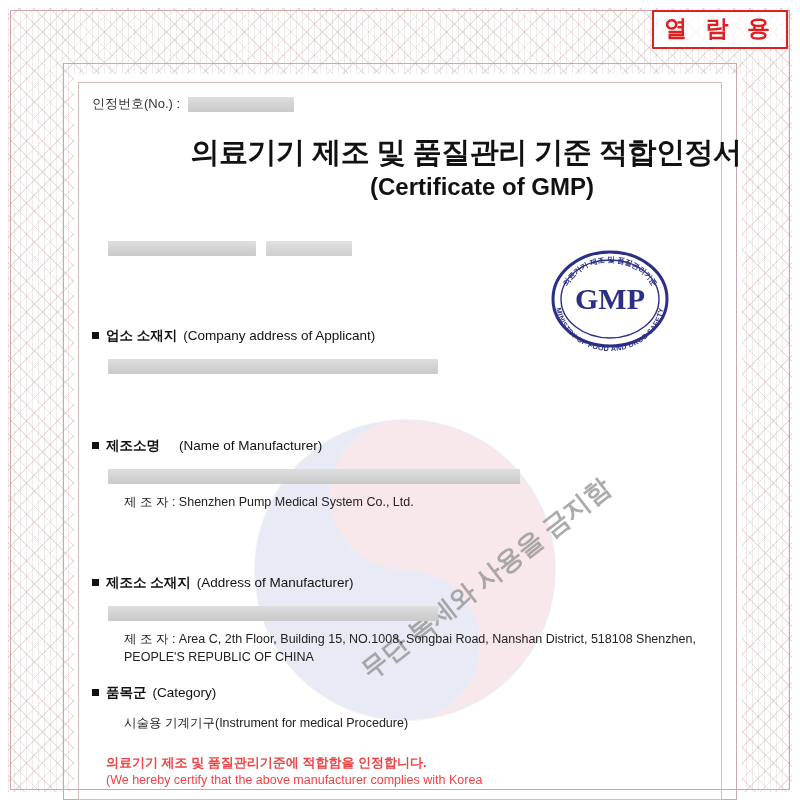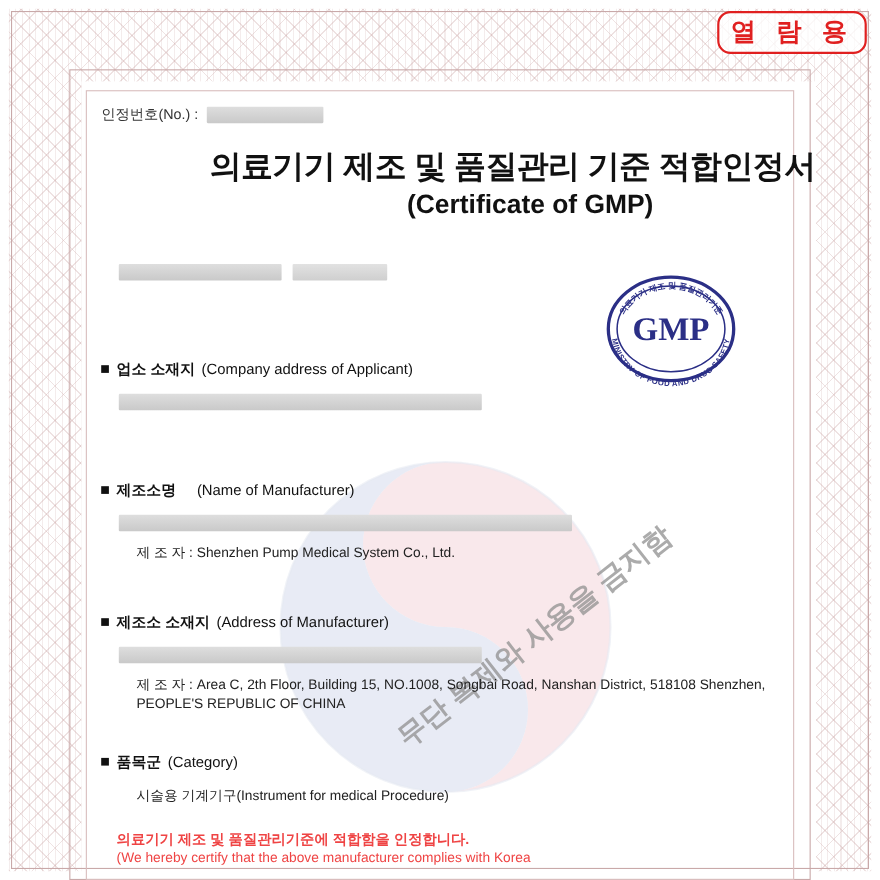--- a/index.html
+++ b/index.html
@@ -75,21 +75,21 @@
     box-sizing: border-box;
     border: 1px solid #d9bdbd;
   }
 
   
   #viewing-stamp {
     position: absolute;
     right: 12px;
     top: 10px;
     border: 2.5px solid #e02020;
-    border-radius: 12px;
+    border-radius: 1px;
     padding: 5px 10px 7px 10px;
     color: #e02020;
     font-size: 23px;
     font-weight: bold;
     letter-spacing: 6px;
     line-height: 1;
     background: rgba(255,255,255,0.75);
     white-space: nowrap;
   }
 
@@ -292,21 +292,21 @@
         <span class="bullet"></span>
         <span>제조소명</span>
         <span style="font-weight:normal;margin-left:18px;">(Name of Manufacturer)</span>
       </div>
       <div style="margin-top:12px;margin-left:16px;">
         <span class="redact" style="width:412px;height:15px;"></span>
       </div>
       <div class="field-sub small-gap">제 조 자 : Shenzhen Pump Medical System Co., Ltd.</div>
     </div>
 
-    <div class="field" style="top:475px;">
+    <div class="field" style="top:492px;">
       <div class="field-label">
         <span class="bullet"></span>
         <span>제조소 소재지</span>
         <span style="font-weight:normal;margin-left:5px;">(Address of Manufacturer)</span>
       </div>
       <div style="margin-top:12px;margin-left:16px;">
         <span class="redact" style="width:330px;height:15px;"></span>
       </div>
       <div class="field-sub small-gap">제 조 자 : Area C, 2th Floor, Building 15, NO.1008, Songbai Road, Nanshan District, 518108 Shenzhen, PEOPLE'S REPUBLIC OF CHINA</div>
     </div>

